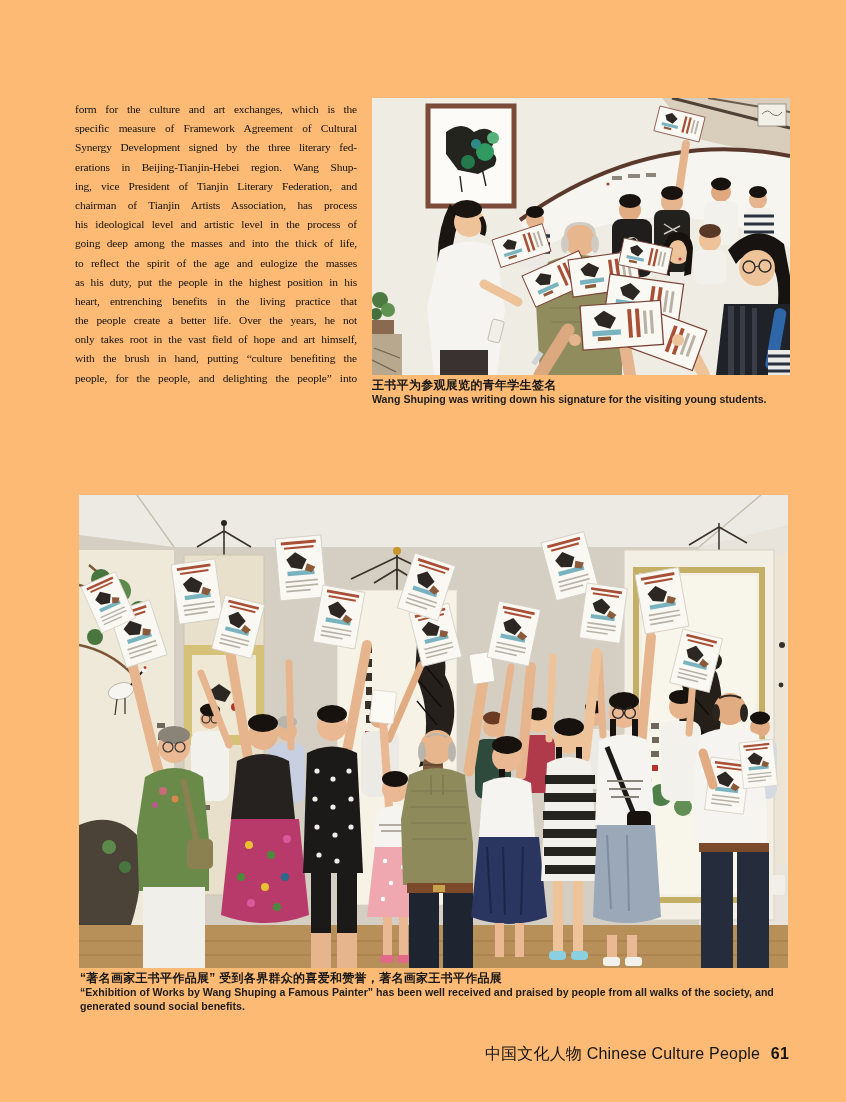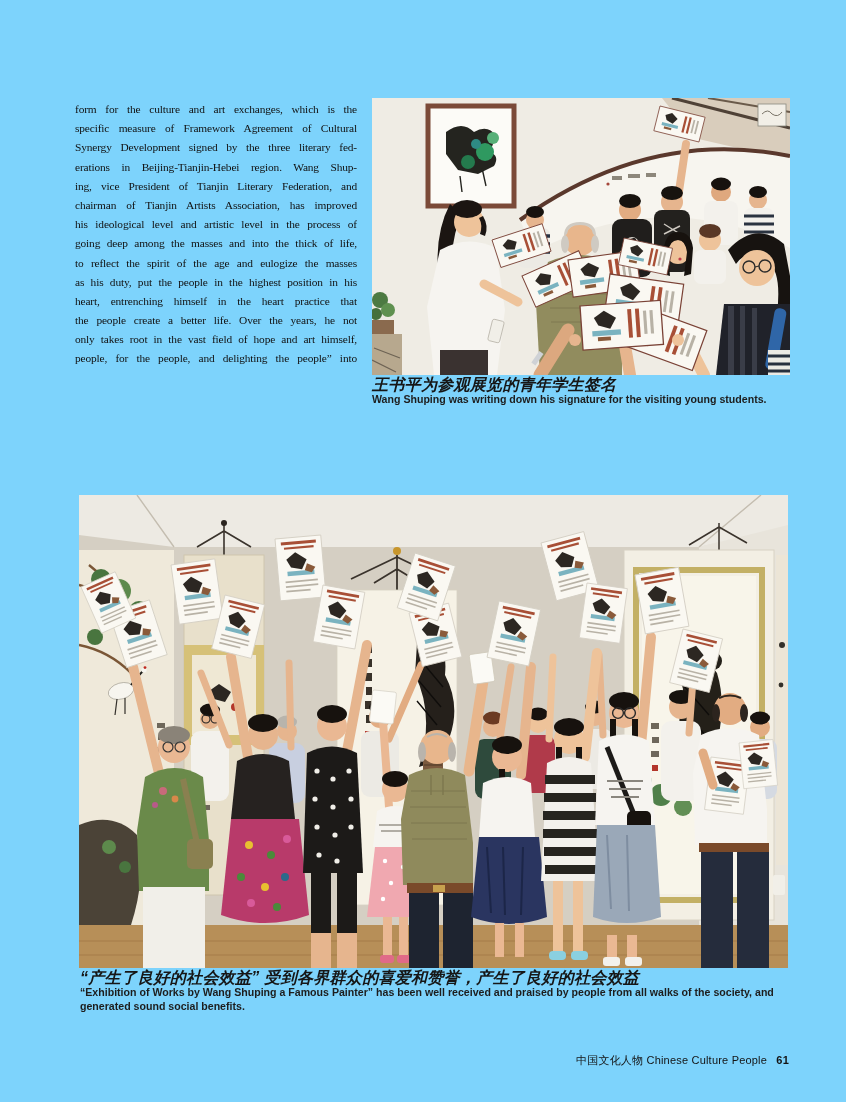--- a/index.html
+++ b/index.html
@@ -1,66 +1,66 @@
 <!DOCTYPE html>
 <html><head>
 <meta charset="utf-8">
 <style>
   html,body{margin:0;padding:0;background:#9a9a9a;}
   .page{
     position:relative;width:846px;height:1102px;margin:0 auto;
-    background:#7dd3fc;overflow:hidden;
+    background:#fdba74;overflow:hidden;
     font-family:"Liberation Sans",sans-serif;
   }
   
   .article{
     position:absolute;left:75px;top:100px;width:282px;
     font-family:"Liberation Serif","DejaVu Serif",serif;
     font-size:11.4px;line-height:19.2px;color:#111;
     letter-spacing:-0.15px;word-spacing:-0.3px;
   }
   .article .tl{
     text-align:justify;text-align-last:justify;height:19.2px;overflow:hidden;
   }
   
   .photo{position:absolute;display:block;}
   .photo svg{display:block;}
   
   .cap{position:absolute;color:#161616;}
-  .cap .zh{font-weight:700;font-size:16px;line-height:14px;letter-spacing:0.3px;font-style:italic;}
+  .cap .zh{font-weight:700;font-size:12px;line-height:14px;letter-spacing:0.3px;}
   .cap .en{font-weight:700;font-size:10.6px;line-height:14px;color:#1d1d1d;}
   .cap-top{left:372px;top:378px;width:420px;}
   .cap-bottom{left:80px;top:971px;width:708px;}
   
   .footer{
-    position:absolute;right:57px;top:1044px;font-size:11px;color:#141414;
+    position:absolute;right:57px;top:1044px;font-size:16px;color:#141414;
     letter-spacing:0.2px;
-    margin-top:9px;
   }
   .footer .num{font-weight:700;margin-left:6px;}
 </style>
 </head>
 <body>
 
 <div class="page">
 
   <div class="article">
     <div class="tl">form for the culture and art exchanges, which is the</div>
     <div class="tl">specific measure of Framework Agreement of Cultural</div>
     <div class="tl">Synergy Development signed by the three literary fed-</div>
     <div class="tl">erations in Beijing-Tianjin-Hebei region. Wang Shup-</div>
     <div class="tl">ing, vice President of Tianjin Literary Federation, and</div>
-    <div class="tl">chairman of Tianjin Artists Association, has improved</div>
+    <div class="tl">chairman of Tianjin Artists Association, has process</div>
     <div class="tl">his ideological level and artistic level in the process of</div>
     <div class="tl">going deep among the masses and into the thick of life,</div>
     <div class="tl">to reflect the spirit of the age and eulogize the masses</div>
     <div class="tl">as his duty, put the people in the highest position in his</div>
-    <div class="tl">heart, entrenching himself in the heart practice that</div>
+    <div class="tl">heart, entrenching benefits in the living practice that</div>
     <div class="tl">the people create a better life. Over the years, he not</div>
     <div class="tl">only takes root in the vast field of hope and art himself,</div>
+    <div class="tl">with the brush in hand, putting “culture benefiting the</div>
     <div class="tl">people, for the people, and delighting the people” into</div>
   </div>
 
   <div class="photo" style="left:372px;top:98px;">
     <svg width="418" height="277" viewBox="0 0 418 277" xmlns="http://www.w3.org/2000/svg">
       <defs>
 
         <g id="tb">
           <rect x="0" y="0" width="62" height="34" fill="#faf8f2" stroke="#7a4236" stroke-width="1"></rect>
           <path d="M10 10 l8 -5 9 6 -5 8 -9 -3 z" fill="#2c2722"></path>
@@ -555,21 +555,21 @@
         <use href="#bb" transform="translate(508 88) rotate(8) scale(1.2)"></use>
         <use href="#bb" transform="translate(556 80) rotate(-10) scale(1.3)"></use>
         <use href="#bb" transform="translate(604 134) rotate(14) scale(1.2)"></use>
         <use href="#bb" transform="translate(660 248) rotate(-6) scale(1.0)"></use>
         <use href="#bb" transform="translate(2 92) rotate(-24) scale(1.1)"></use>
       </g>
     </svg>
   </div>
 
   <div class="cap cap-bottom">
-    <div class="zh">“产生了良好的社会效益” 受到各界群众的喜爱和赞誉，产生了良好的社会效益</div>
+    <div class="zh">“著名画家王书平作品展” 受到各界群众的喜爱和赞誉，著名画家王书平作品展</div>
     <div class="en">“Exhibition of Works by Wang Shuping a Famous Painter”  has been well received and praised by people from all walks of the society, and generated sound social benefits.</div>
   </div>
 
   <div class="footer">
     <span>中国文化人物</span>
     <span>Chinese Culture People</span>
     <span class="num">61</span>
   </div>
 
 </div>

